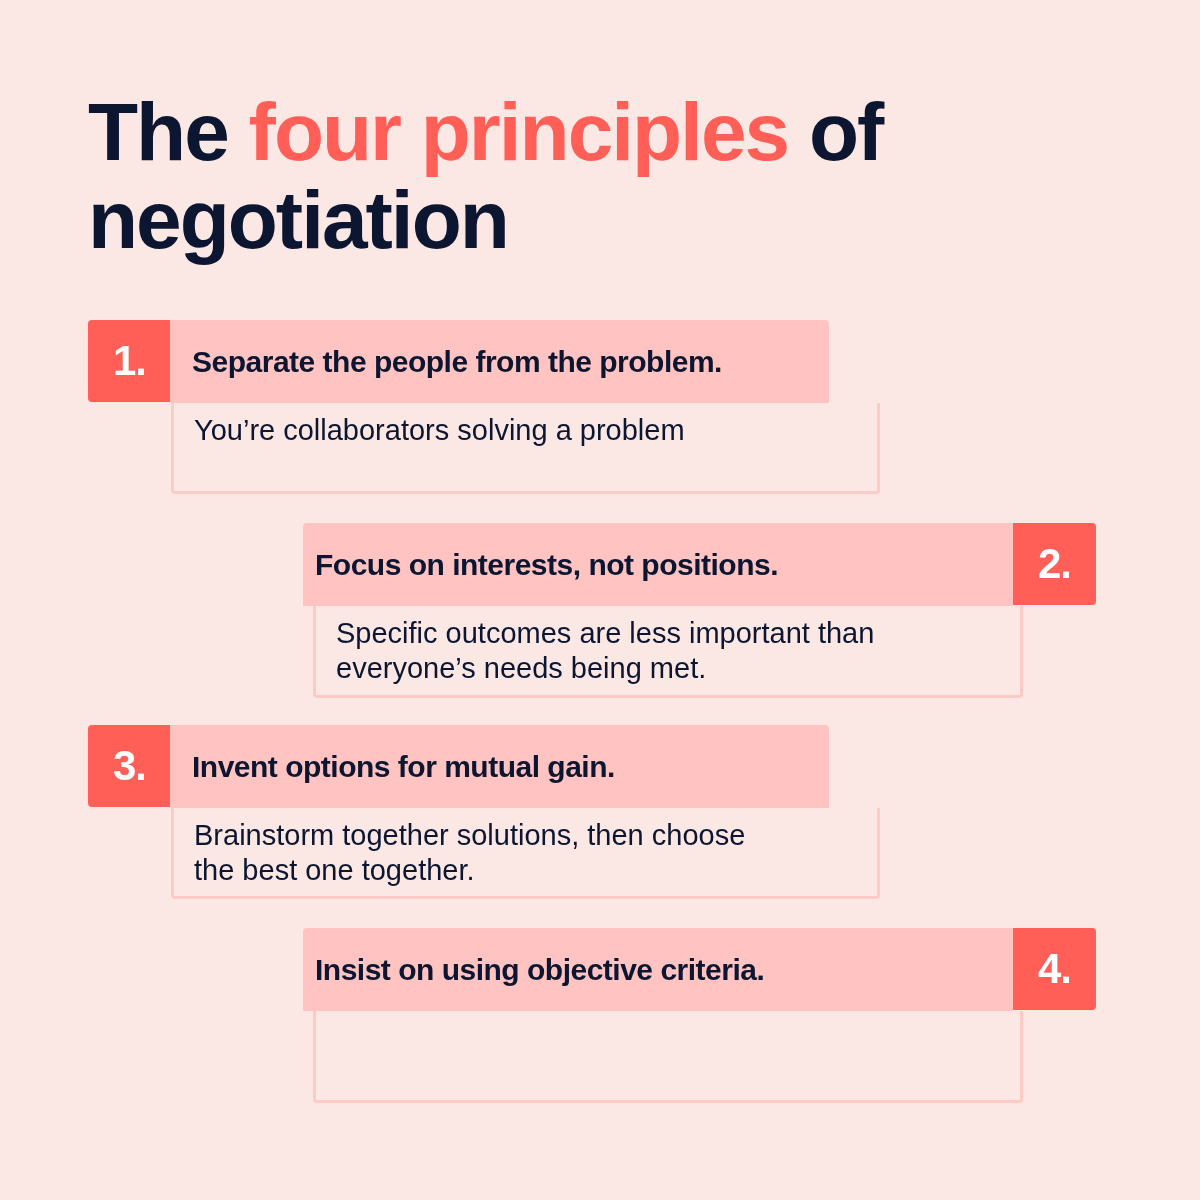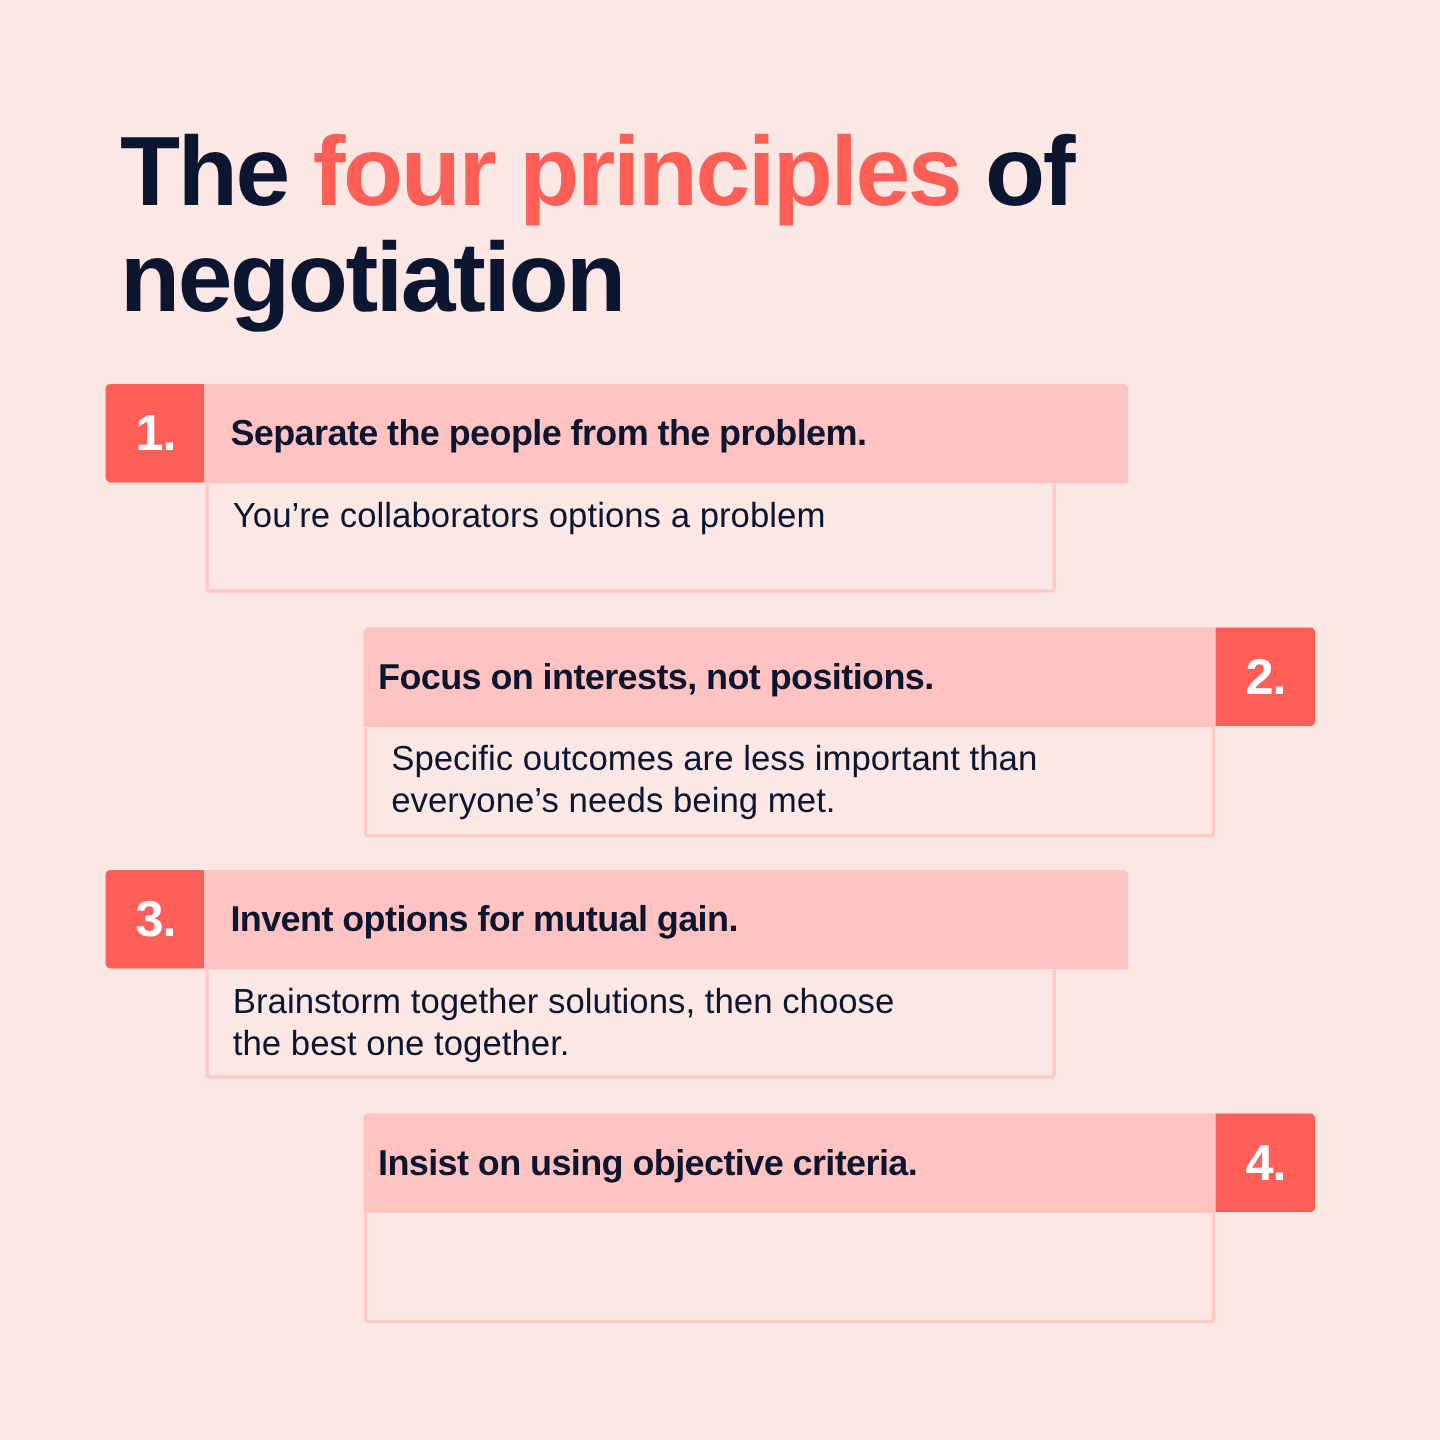--- a/index.html
+++ b/index.html
@@ -3,21 +3,21 @@
   <meta charset="utf-8">
   <style>
     html, body { margin:0; padding:0; }
     body {
       width:1200px; height:1200px; overflow:hidden; position:relative;
       background:#fbe7e3;
       font-family:"Liberation Sans", sans-serif;
       color:#0c1631;
     }
     .title {
-      position:absolute; left:88px; top:88px; margin:12px;
+      position:absolute; left:88px; top:88px; margin:0;
       font-family:"Liberation Sans", sans-serif;
       font-weight:700; font-size:82px; line-height:88px;
       letter-spacing:-2px; color:#0c1631;
     }
     .title .accent { color:#ff5f57; }
     .card { position:absolute; }
     .badge {
       position:absolute; background:#ff5f57; color:#ffffff;
       font-weight:700; font-size:42px; letter-spacing:-1px;
       display:flex; align-items:center; justify-content:center;
@@ -31,37 +31,37 @@
     }
     .body {
       position:absolute; background:#fbe7e3;
       border:3px solid #ffc9c6; border-top:none;
       box-sizing:border-box; padding:10px 20px 0 20px;
       font-size:29px; line-height:35px; color:#0c1631;
       border-radius:0 0 4px 4px;
     }
     
     .left .badge { left:0; top:0; border-radius:4px 0 0 4px; }
-    .left .head { left:82px; top:0; width:770px; border-radius:0 4px 0 0; }
+    .left .head { left:82px; top:0; width:659px; border-radius:0 4px 0 0; }
     .left .body { left:83px; top:83px; width:709px; height:91px; }
     
     .right .head { left:0; top:0; width:710px; border-radius:4px 0 0 0;padding-left:12px; }
     .right .badge { left:710px; top:0; border-radius:0 4px 4px 0; }
-    .right .body { left:0; top:83px; width:710px; height:92px; }
+    .right .body { left:10px; top:83px; width:710px; height:92px; }
   </style>
 </head>
 <body>
 
 <h1 class="title"><span>The </span><span class="accent">four principles</span><span> of</span><br><span>negotiation</span></h1>
 
 <div class="card left" style="left:88px; top:320px;">
   <div class="badge">1.</div>
   <div class="head">Separate the people from the problem.</div>
   <div class="body">
-    <div>You’re collaborators options a problem</div>
+    <div>You’re collaborators solving a problem</div>
   </div>
 </div>
 
 <div class="card right" style="left:303px; top:523px;">
   <div class="head">Focus on interests, not positions.</div>
   <div class="badge">2.</div>
   <div class="body">
     <div>Specific outcomes are less important than</div>
     <div>everyone’s needs being met.</div>
   </div>

